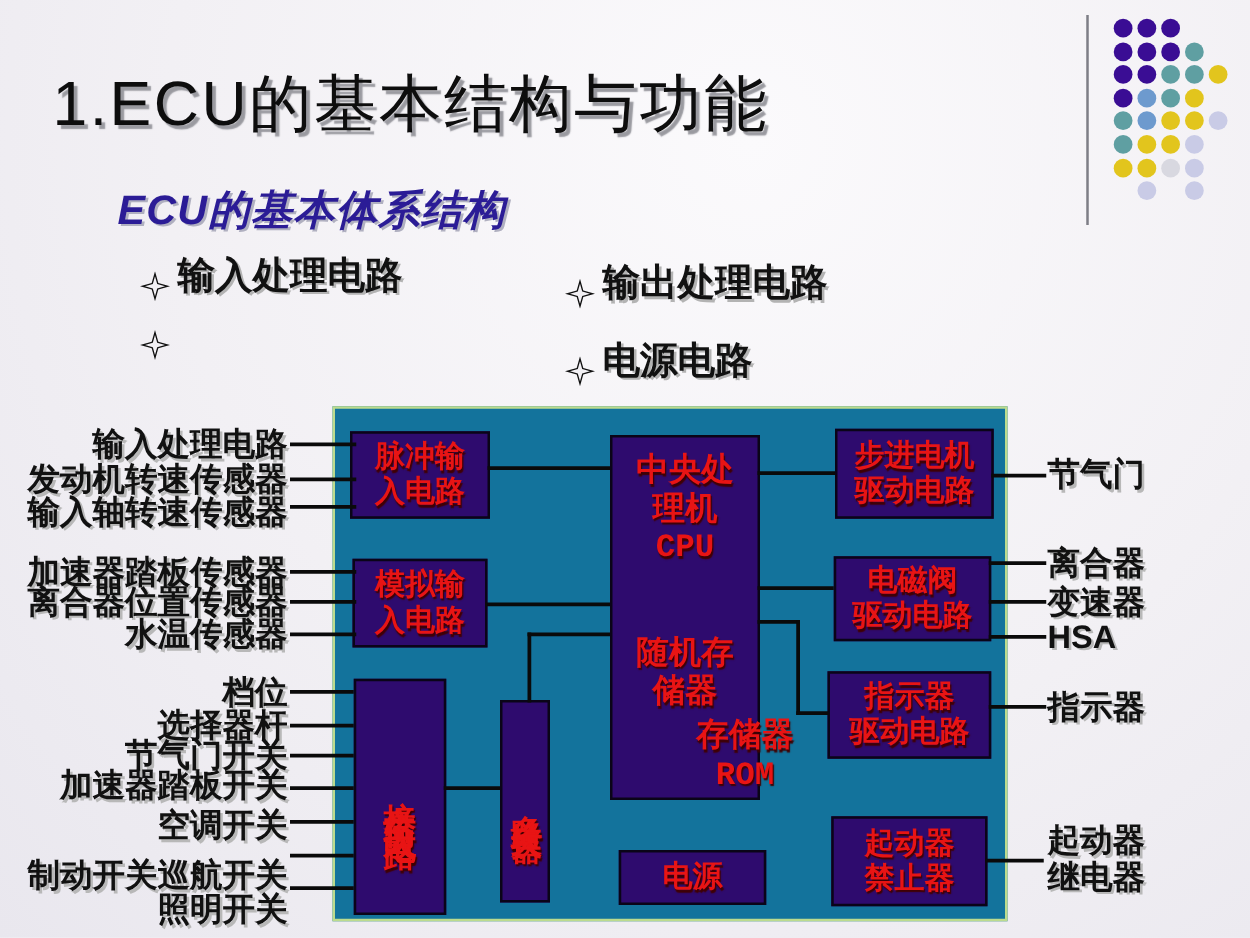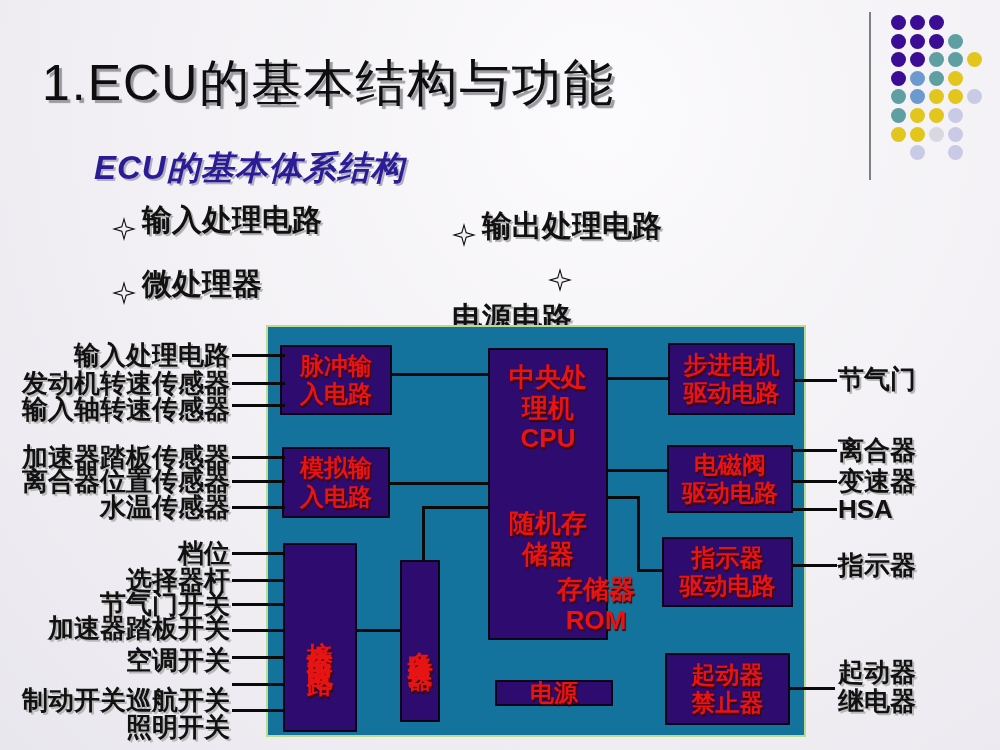--- a/index.html
+++ b/index.html
@@ -44,21 +44,21 @@
   }
   .dbox{
     position:absolute;box-sizing:border-box;
     background:#2e0b6e;border:2px solid #0a0418;
     color:#e81414;font-weight:bold;text-align:center;
     display:flex;align-items:center;justify-content:center;
     text-shadow:1px 2px 1px #400000;
     white-space:pre-line;line-height:1.18;
   }
   .vtext{writing-mode:vertical-rl;text-orientation:upright;letter-spacing:6px;white-space:nowrap;}
-  .cpu-seg{position:absolute;left:0;width:100%;text-align:center;white-space:pre-line;}
+  .cpu-seg{position:absolute;left:0;width:100%;text-align:center;white-space:pre-line;font-family:Liberation Mono, monospace;}
   .hline,.vline{position:absolute;background:#0a0a0a;}
   .hline{height:3px;}
   .vline{width:3px;}
   .llabel{
     position:absolute;right:770px;white-space:nowrap;
     font-size:26px;font-weight:bold;color:#111;line-height:28px;
     text-shadow:2px 2px 0 #b8b8b8;
   }
   .rlabel{
     position:absolute;left:838px;white-space:pre-line;
@@ -81,23 +81,22 @@
   <div class="bullet" style="left:112px;top:200px;">
     <span class="star"></span>
     <span>输入处理电路</span>
   </div>
   <div class="bullet" style="left:452px;top:206px;">
     <span class="star"></span>
     <span>输出处理电路</span>
   </div>
   <div class="bullet" style="left:112px;top:264px;">
     <span class="star"></span>
-    <span>微处理器</span>
-  </div>
-  <div class="bullet" style="left:452px;top:268px;flex-direction:column;">
+  </div>
+  <div class="bullet" style="left:452px;top:268px;">
     <span class="star"></span>
     <span>电源电路</span>
   </div>
 
   <div class="vrule"></div>
   <div class="dots">
       <div class="dot" style="left: 0px; top: 0px; background: rgb(58, 13, 148);"></div>
       <div class="dot" style="left: 19px; top: 0px; background: rgb(58, 13, 148);"></div>
       <div class="dot" style="left: 38px; top: 0px; background: rgb(58, 13, 148);"></div>
       <div class="dot" style="left: 0px; top: 18.6px; background: rgb(58, 13, 148);"></div>
@@ -154,21 +153,21 @@
   </div>
 
   <div class="dbox" style="left:668px;top:343px;width:127px;height:72px;font-size:24px;">步进电机
 驱动电路</div>
   <div class="dbox" style="left:667px;top:445px;width:126px;height:68px;font-size:24px;">电磁阀
 驱动电路</div>
   <div class="dbox" style="left:662px;top:537px;width:131px;height:70px;font-size:24px;">指示器
 驱动电路</div>
   <div class="dbox" style="left:665px;top:653px;width:125px;height:72px;font-size:24px;">起动器
 禁止器</div>
-  <div class="dbox" style="left:495px;top:680px;width:118px;height:26px;font-size:24px;">电源</div>
+  <div class="dbox" style="left:495px;top:680px;width:118px;height:44px;font-size:24px;">电源</div>
 
   <div class="hline" style="left:232px;top:354px;width:53px;"></div>
   <div class="hline" style="left:232px;top:382px;width:53px;"></div>
   <div class="hline" style="left:232px;top:404px;width:53px;"></div>
   <div class="hline" style="left:232px;top:456px;width:53px;"></div>
   <div class="hline" style="left:232px;top:480px;width:53px;"></div>
   <div class="hline" style="left:232px;top:506px;width:53px;"></div>
   <div class="hline" style="left:232px;top:552px;width:51px;"></div>
   <div class="hline" style="left:232px;top:579px;width:51px;"></div>
   <div class="hline" style="left:232px;top:603px;width:51px;"></div>

